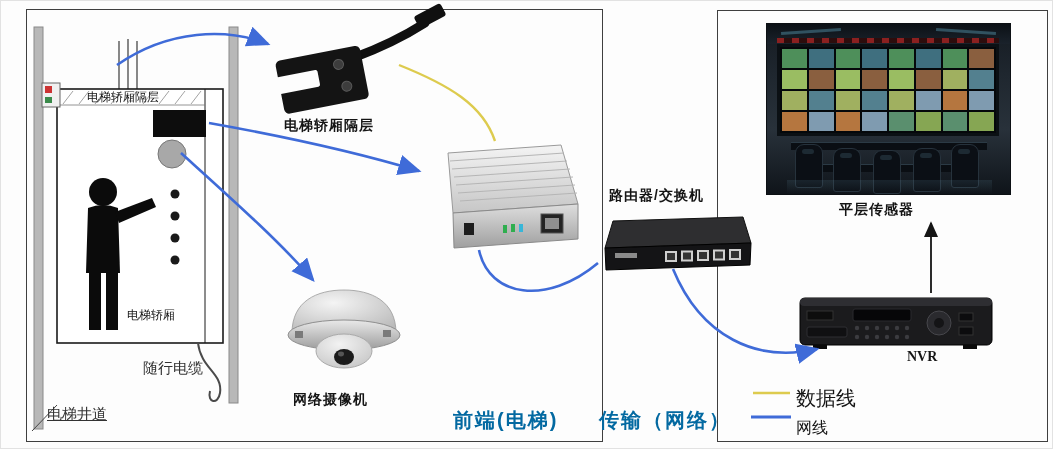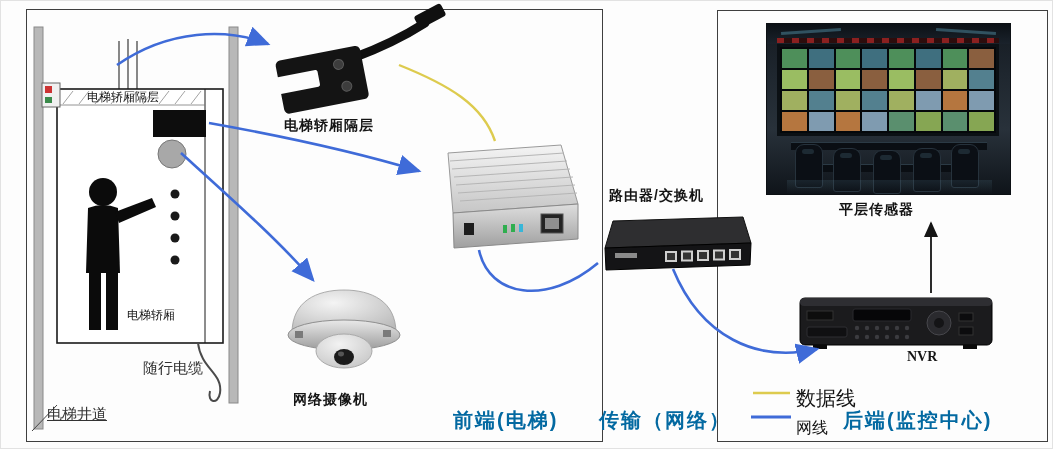--- a/index.html
+++ b/index.html
@@ -288,15 +288,14 @@
   <div class="lbl lbl-dev" style="left:292px;top:390px;">网络摄像机</div>
   <div class="lbl lbl-dev" style="left:608px;top:186px;font-weight:700;">路由器/交换机</div>
   <div class="lbl lbl-dev" style="left:838px;top:200px;">平层传感器</div>
   <div class="lbl lbl-dev" style="left:906px;top:348px;letter-spacing:0;font-family:Liberation Serif, serif;">NVR</div>
 
   <div class="lbl" style="left:795px;top:384px;font-size:20px;">数据线</div>
   <div class="lbl" style="left:795px;top:408px;font-size:16px;margin-top:9px;">网线</div>
 
   <div class="lbl lbl-sec" style="left:452px;top:406px;">前端(电梯)</div>
   <div class="lbl lbl-sec" style="left:598px;top:406px;">传输（网络）</div>
-  <div class="lbl lbl-sec" style="left:842px;top:406px;">后端(监控中心)</div>
 
 </div>
 
 </body></html>

